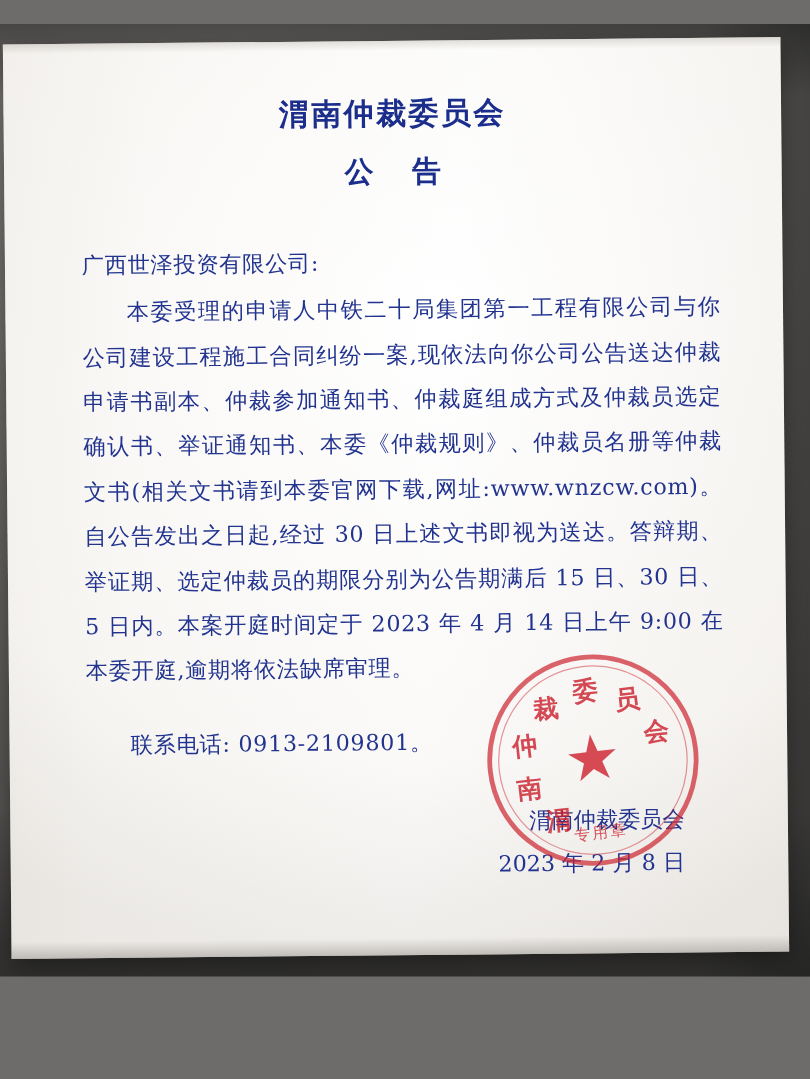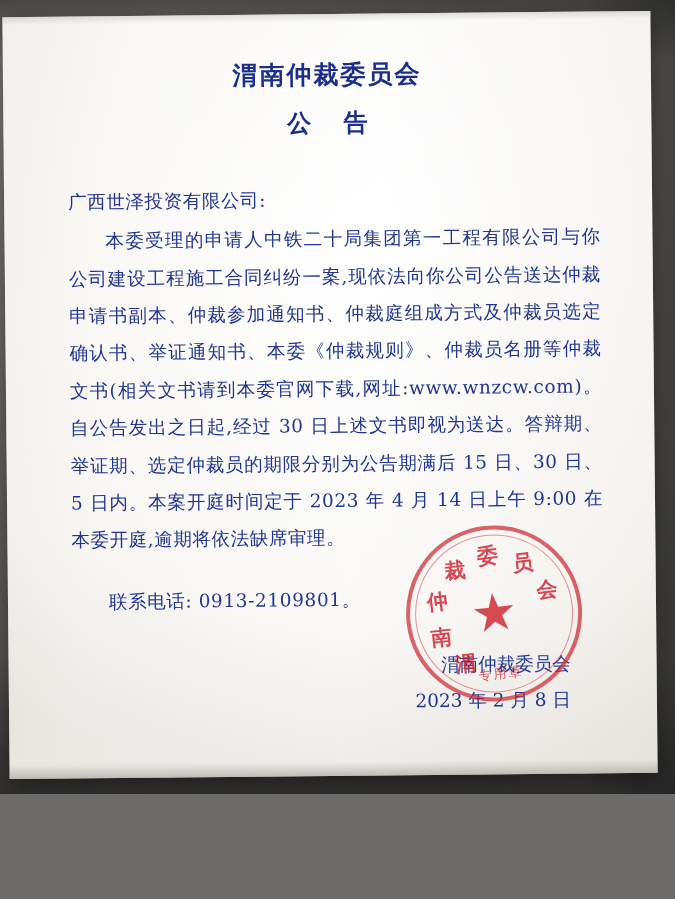--- a/index.html
+++ b/index.html
@@ -7,20 +7,21 @@
     padding: 0;
     background: #6d6c6a;
   }
   #page {
     position: relative;
     width: 675px;
     height: 794px;
     overflow: hidden;
     background: #7a7875;
     font-family: "Liberation Serif", serif;
+    margin-top: 20px;
   }
 
   
   .backdrop {
     position: absolute;
     inset: 0;
     background:
       radial-gradient(120% 80% at 30% 10%, #8a8884 0%, #6e6c69 45%, #545250 100%);
   }
   .backdrop-shadow-1 {

